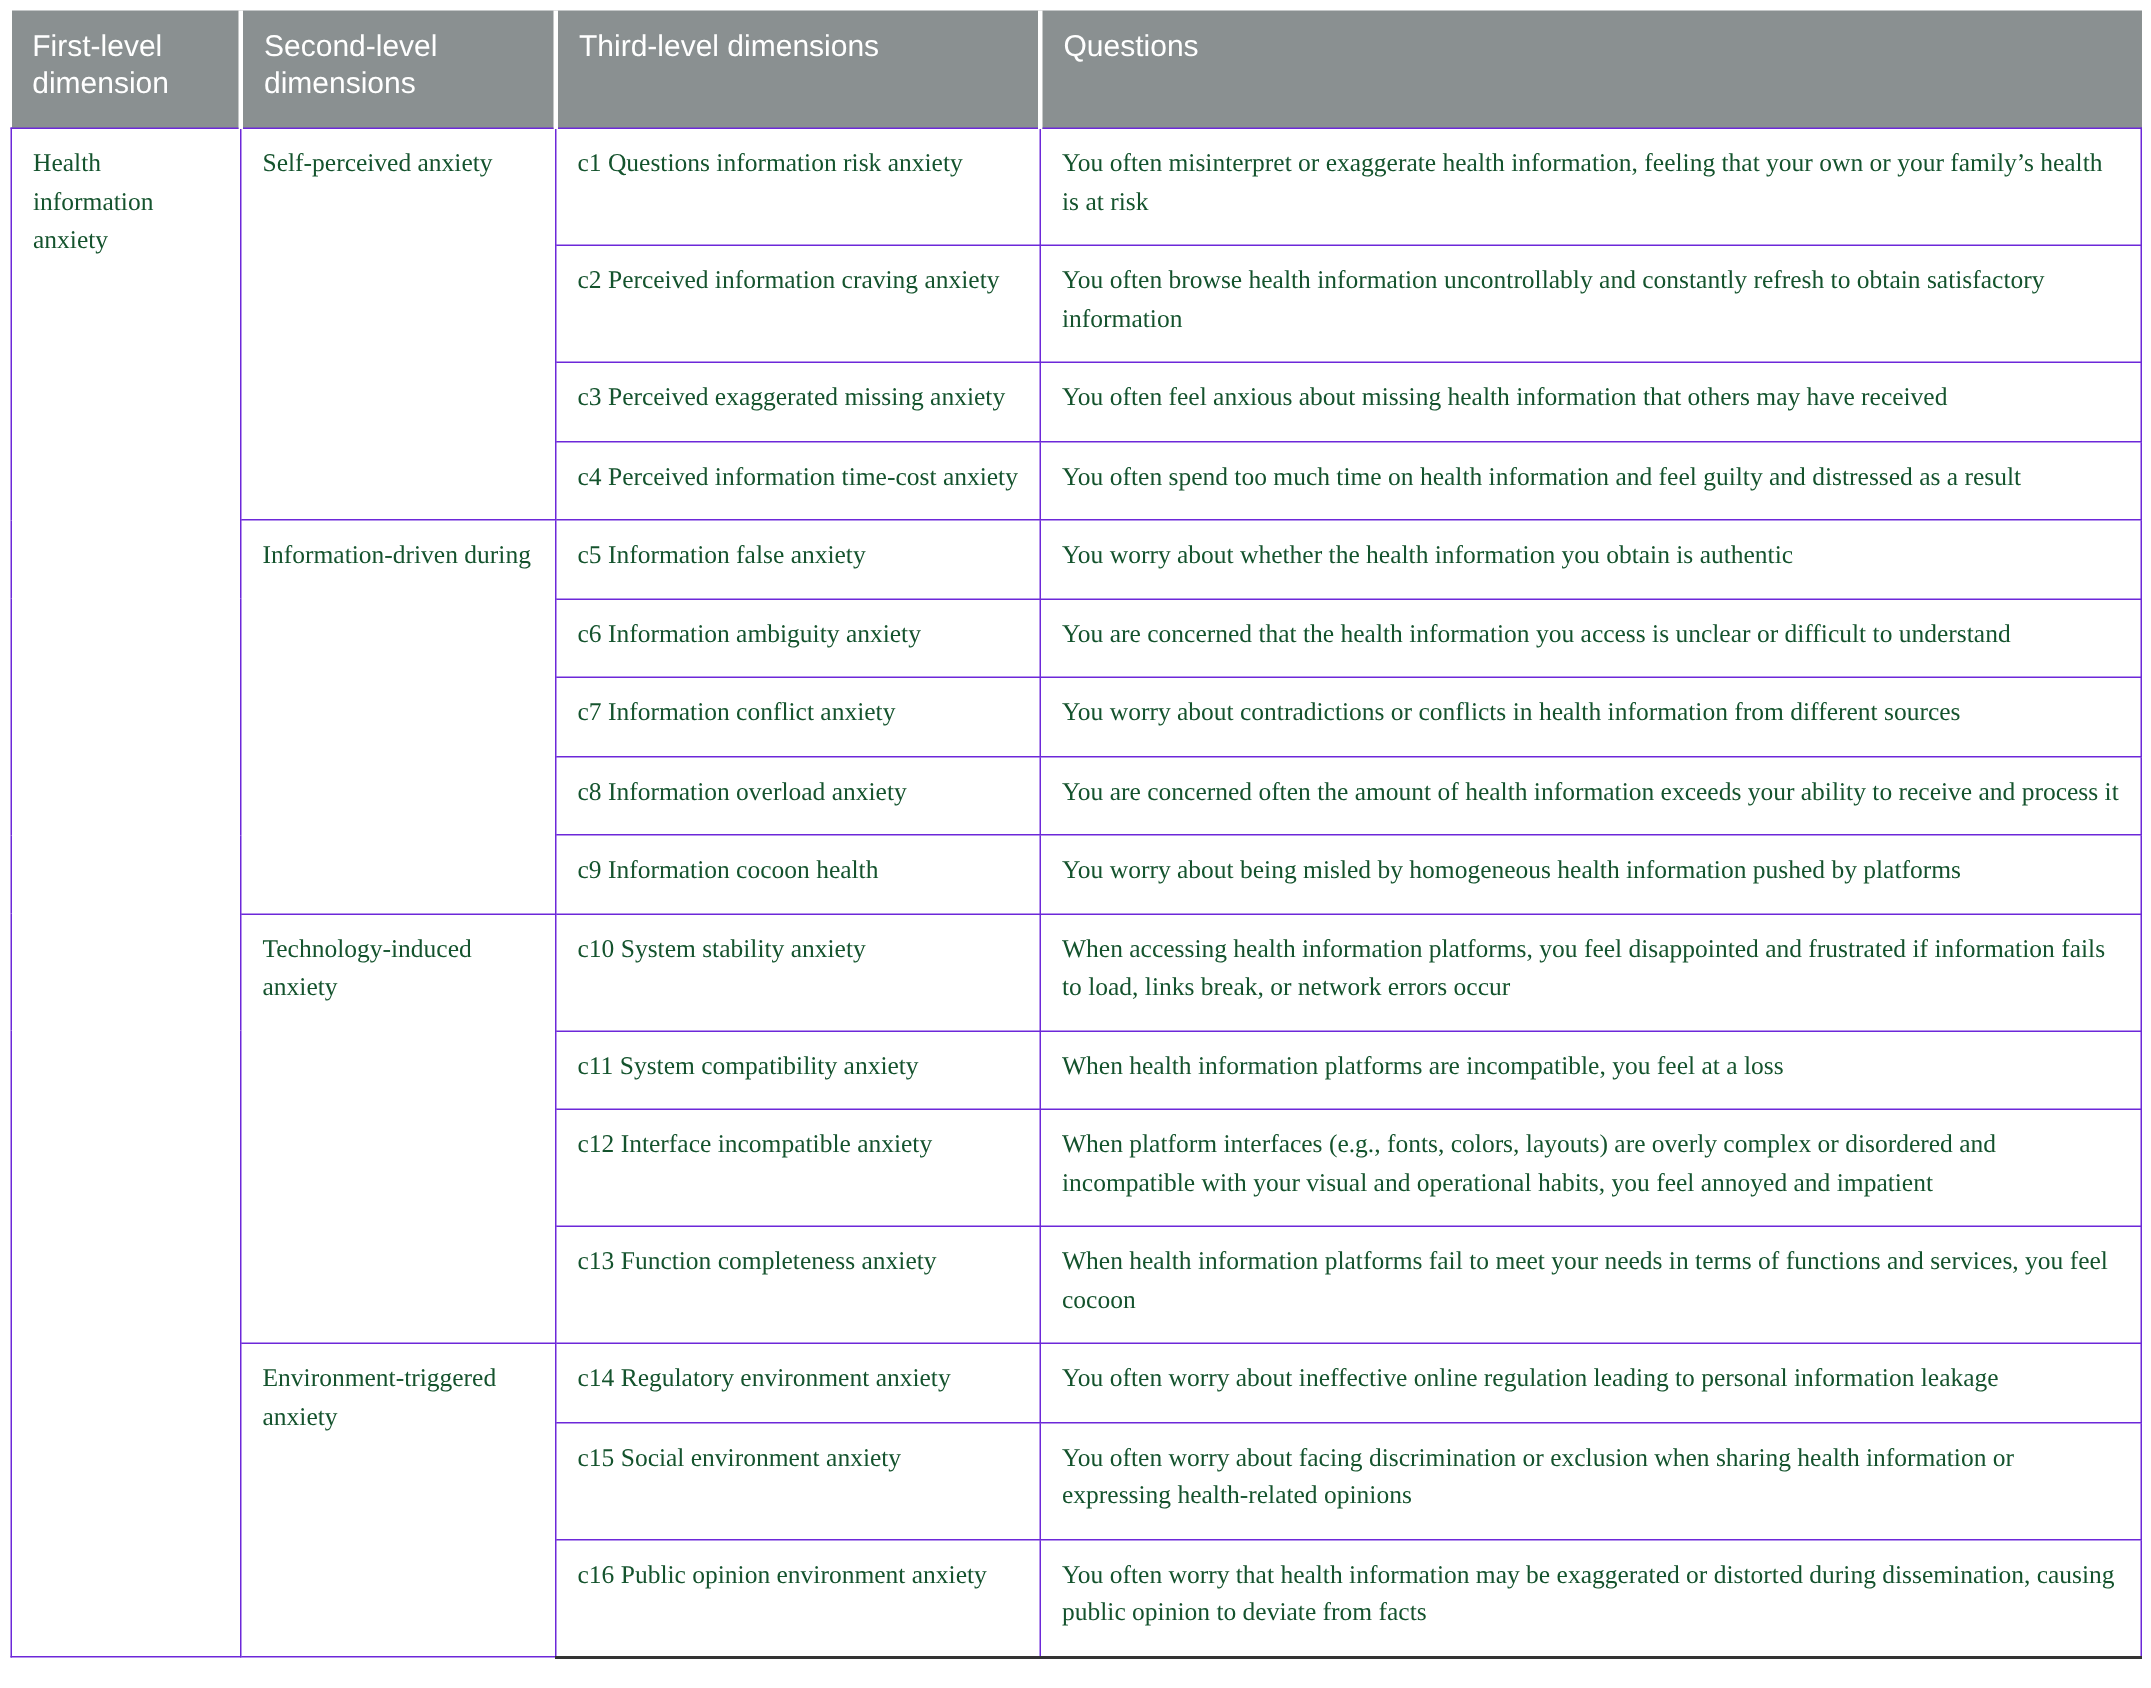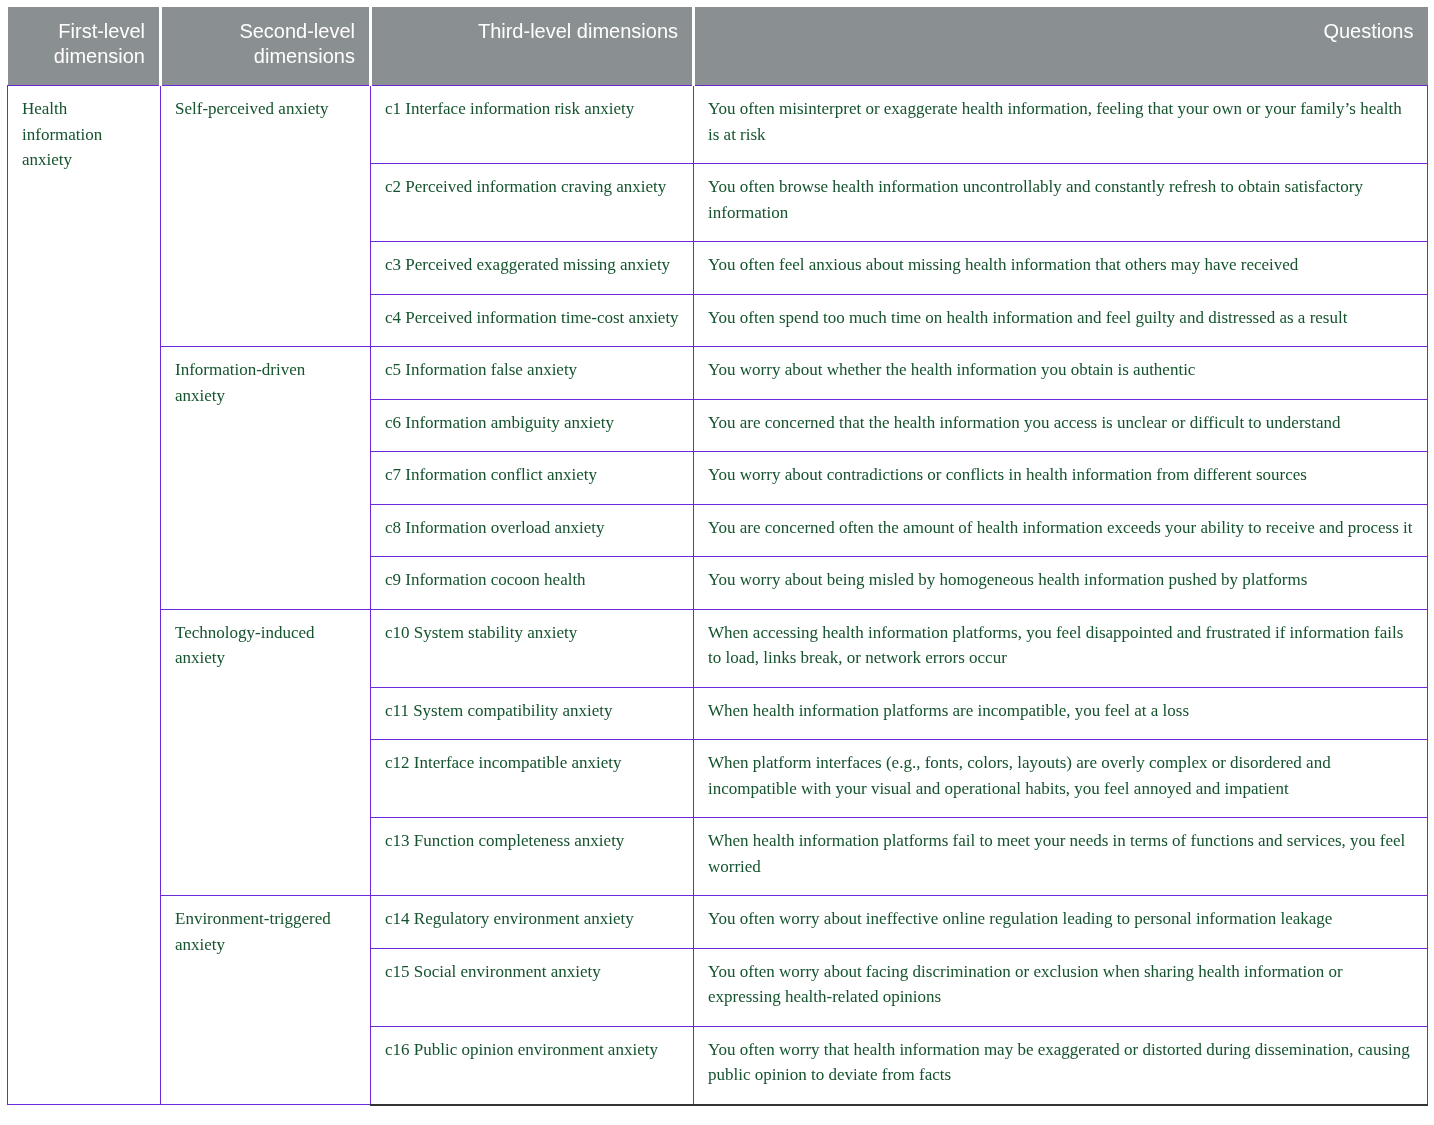--- a/index.html
+++ b/index.html
@@ -20,21 +20,21 @@
     width: 1420px;
     table-layout: fixed;
   }
   thead th {
     background: #8a9091;
     color: #ffffff;
     font-family: "Liberation Sans", sans-serif;
     font-weight: 400;
     font-size: 20px;
     line-height: 1.25;
-    text-align: right;
+    text-align: left;
     vertical-align: top;
     padding: 12px 14px 16px 14px;
     border-right: 3px solid #ffffff;
   }
   thead th:last-child {
     border-right: none;
   }
   tbody td {
     border: 1px solid #6d28d9;
     vertical-align: top;
@@ -69,38 +69,38 @@
         <th>Second-level dimensions</th>
         <th>Third-level dimensions</th>
         <th>Questions</th>
       </tr>
     </thead>
     <tbody>
 
       <tr>
         <td class="first-col" rowspan="16">Health information anxiety</td>
         <td rowspan="4">Self-perceived anxiety</td>
-        <td>c1 Interface information risk anxiety</td>
+        <td>c1 Questions information risk anxiety</td>
         <td>You often misinterpret or exaggerate health information, feeling that your own or your family’s health is at risk</td>
       </tr>
       <tr>
         <td>c2 Perceived information craving anxiety</td>
         <td>You often browse health information uncontrollably and constantly refresh to obtain satisfactory information</td>
       </tr>
       <tr>
         <td>c3 Perceived exaggerated missing anxiety</td>
         <td>You often feel anxious about missing health information that others may have received</td>
       </tr>
       <tr>
         <td>c4 Perceived information time-cost anxiety</td>
         <td>You often spend too much time on health information and feel guilty and distressed as a result</td>
       </tr>
 
       <tr>
-        <td rowspan="5">Information-driven anxiety</td>
+        <td rowspan="5">Information-driven during</td>
         <td>c5 Information false anxiety</td>
         <td>You worry about whether the health information you obtain is authentic</td>
       </tr>
       <tr>
         <td>c6 Information ambiguity anxiety</td>
         <td>You are concerned that the health information you access is unclear or difficult to understand</td>
       </tr>
       <tr>
         <td>c7 Information conflict anxiety</td>
         <td>You worry about contradictions or conflicts in health information from different sources</td>
@@ -122,21 +122,21 @@
       <tr>
         <td>c11 System compatibility anxiety</td>
         <td>When health information platforms are incompatible, you feel at a loss</td>
       </tr>
       <tr>
         <td>c12 Interface incompatible anxiety</td>
         <td>When platform interfaces (e.g., fonts, colors, layouts) are overly complex or disordered and incompatible with your visual and operational habits, you feel annoyed and impatient</td>
       </tr>
       <tr>
         <td>c13 Function completeness anxiety</td>
-        <td>When health information platforms fail to meet your needs in terms of functions and services, you feel worried</td>
+        <td>When health information platforms fail to meet your needs in terms of functions and services, you feel cocoon</td>
       </tr>
 
       <tr>
         <td rowspan="3">Environment-triggered anxiety</td>
         <td>c14 Regulatory environment anxiety</td>
         <td>You often worry about ineffective online regulation leading to personal information leakage</td>
       </tr>
       <tr>
         <td>c15 Social environment anxiety</td>
         <td>You often worry about facing discrimination or exclusion when sharing health information or expressing health-related opinions</td>

